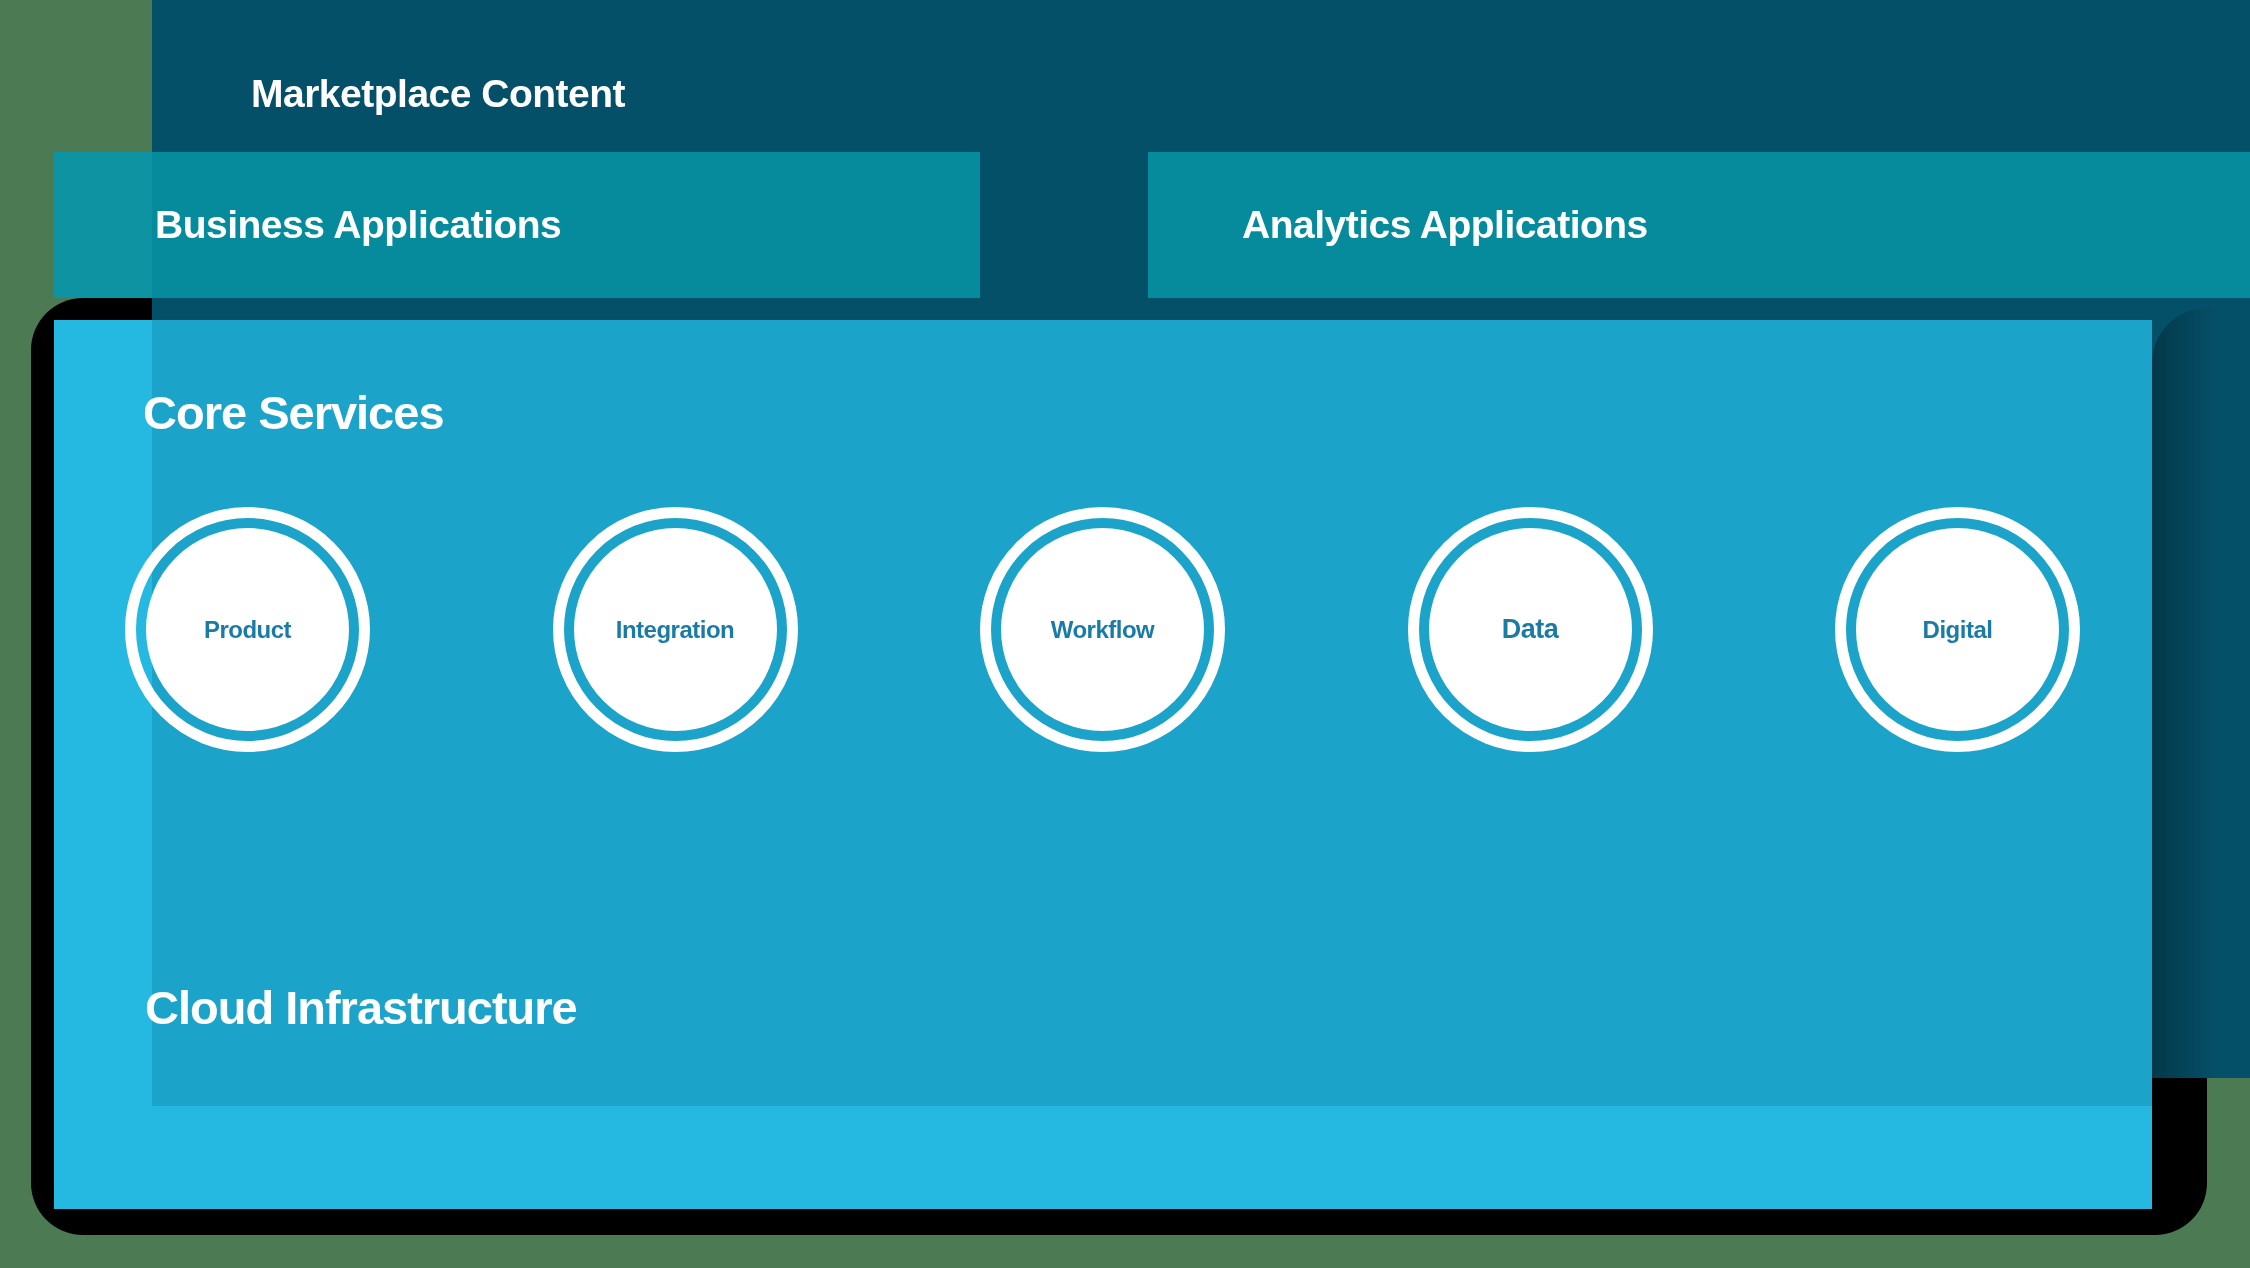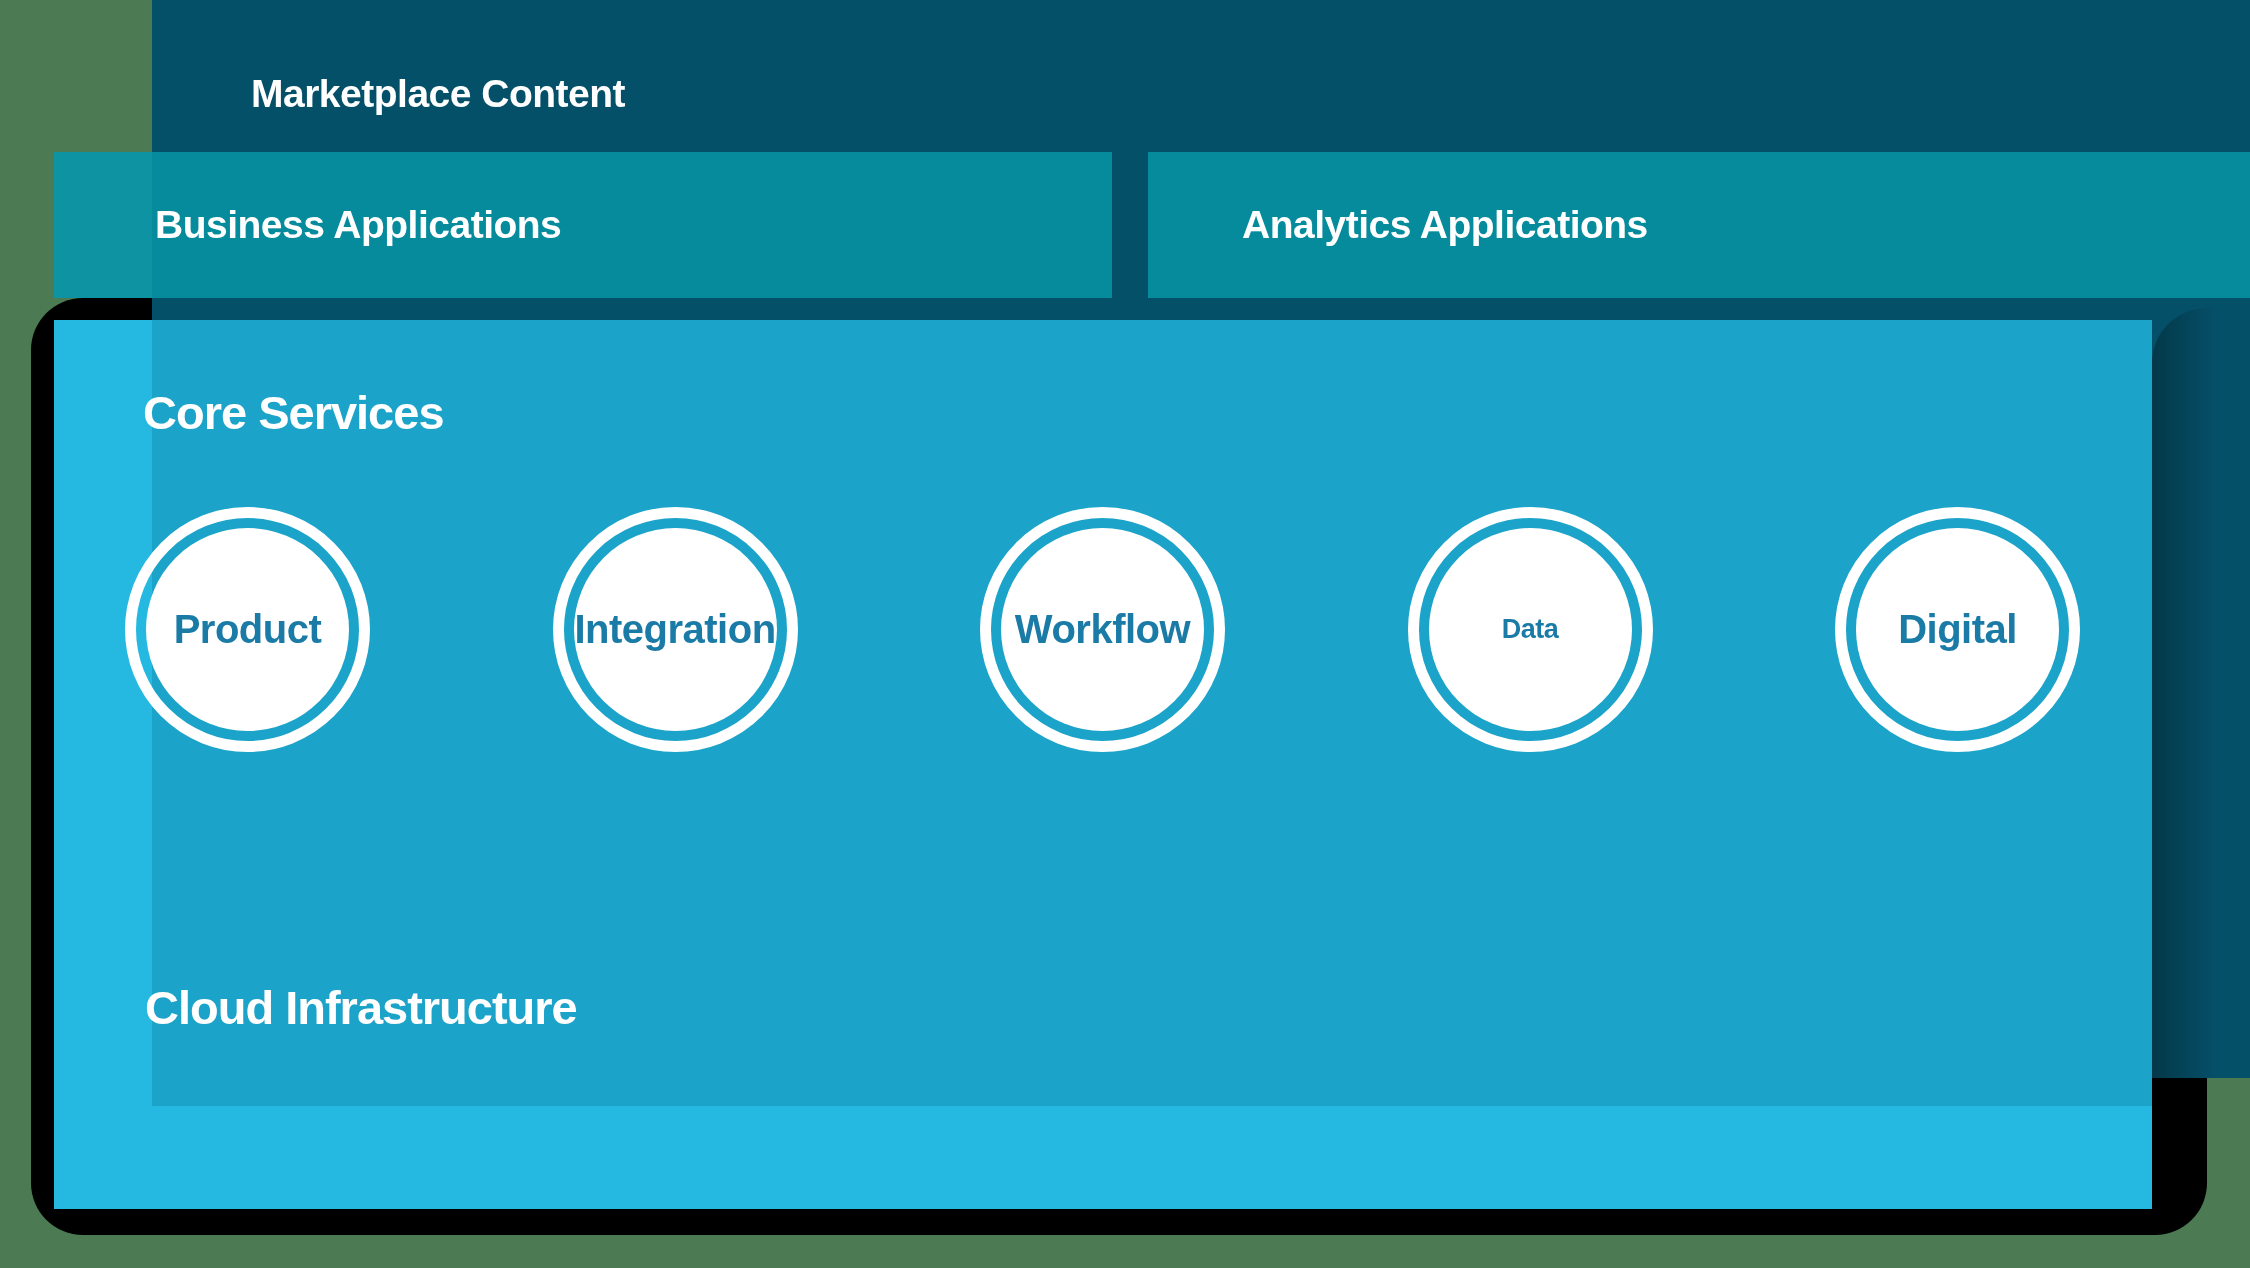--- a/index.html
+++ b/index.html
@@ -58,21 +58,21 @@
     background: linear-gradient(90deg, var(--shadow-band), rgba(0,0,0,0));
     border-top-left-radius: 55px;
   }
   
   .bar {
     position: absolute;
     top: 152px;
     height: 146px;
     background: var(--teal);
   }
-  .bar.business { left: 54px;  width: 1058px; }
+  .bar.business { left: 54px;  width: 926px; }
   .bar.analytics { left: 1148px; width: 1208px; }
   .bar-overhang {
     position: absolute;
     left: 0; top: 0; bottom: 0;
     width: 98px;
     background: var(--teal-overhang);
   }
   .bar-label {
     position: absolute;
     top: 0; bottom: 0;
@@ -151,21 +151,21 @@
   .circle-inner {
     position: absolute;
     inset: 10px;
     border-radius: 50%;
     background: #ffffff;
     display: flex;
     align-items: center;
     justify-content: center;
   }
   .circle-label {
-    font-size: 40px;
+    font-size: 24px;
     font-weight: 700;
     letter-spacing: -0.5px;
     color: var(--circle-text);
     white-space: nowrap;
   }
   .circle-label.small { font-size: 27px; }
 </style>
 </head>
 <body>
 

